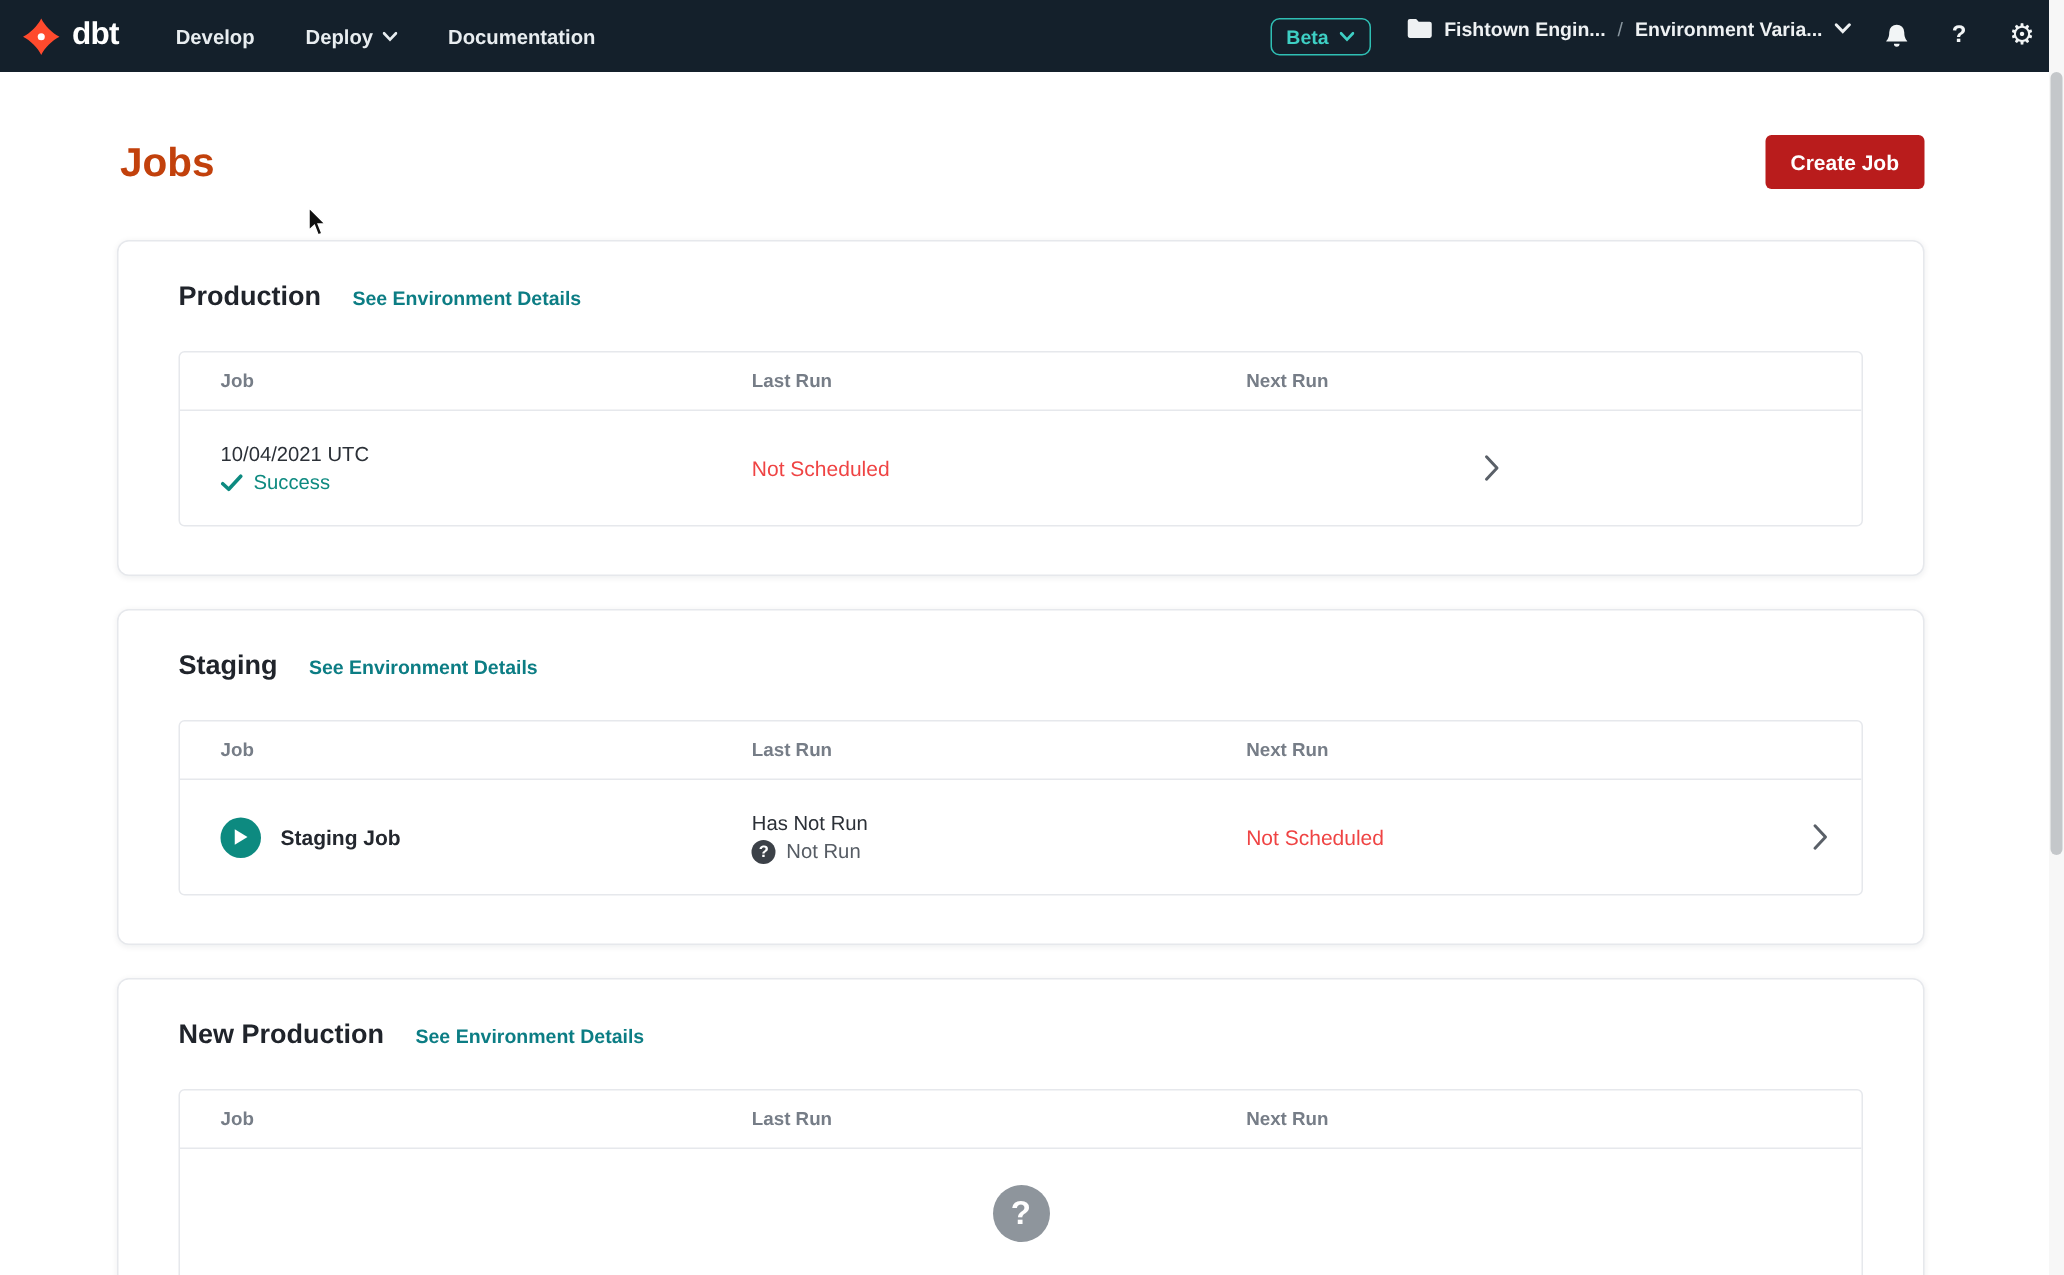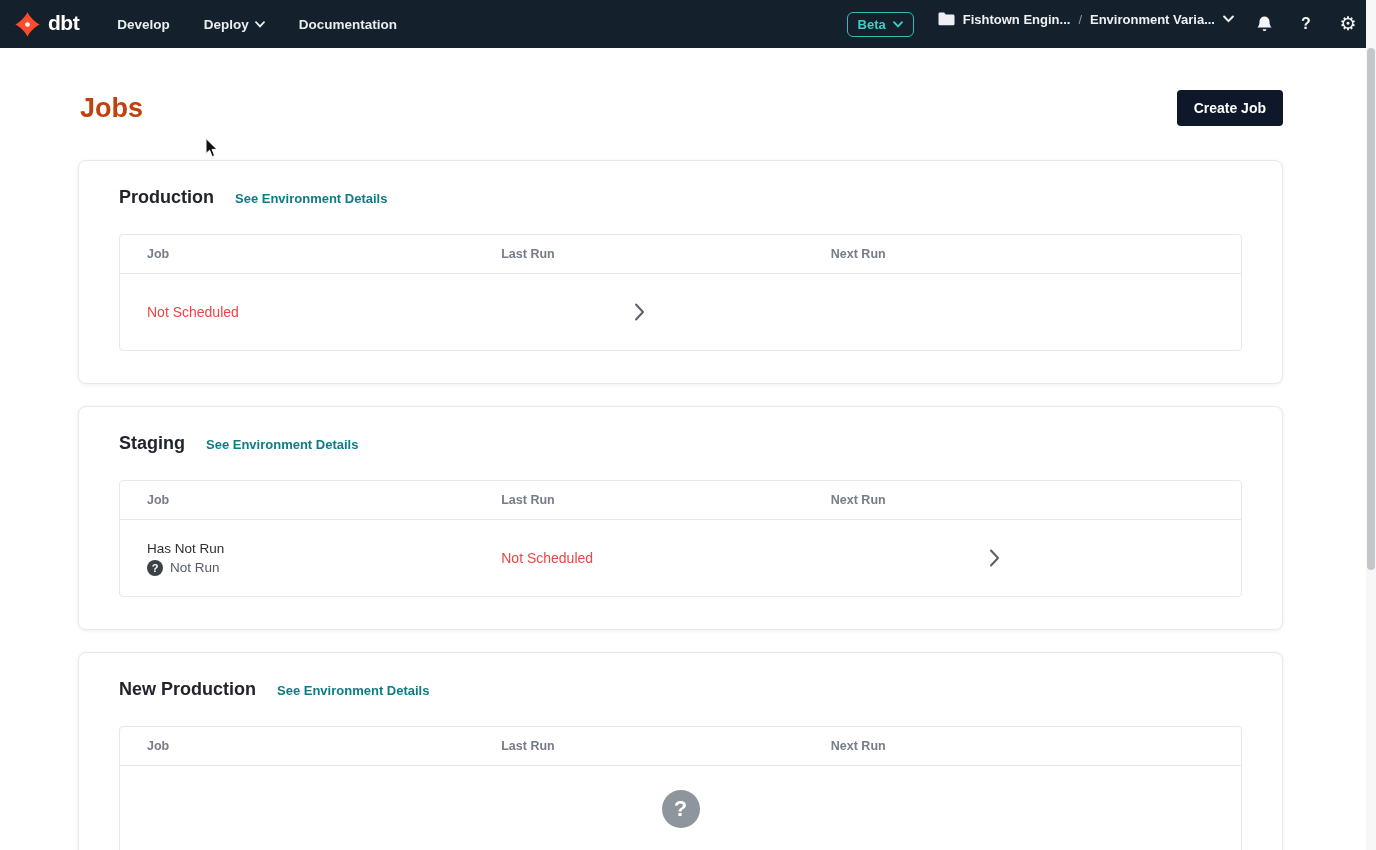--- a/index.html
+++ b/index.html
@@ -58,21 +58,21 @@
 
   
   .page { padding: 42px 0 0 78px; width: 1298px; }
   .page-header {
     width: 1205px;
     display: flex; align-items: center; justify-content: space-between;
     margin-bottom: 34px;
   }
   .page-title { font-size: 27px; font-weight: 700; color: #c2410c; padding-left: 2px; }
   .create-job-btn {
-    background: #0f172a; color: #ffffff;
+    background: #b91c1c; color: #ffffff;
     border: none; border-radius: 4px;
     font-family: "Liberation Sans", sans-serif;
     font-size: 14px; font-weight: 600;
     padding: 10px 17px; cursor: pointer;
   }
 
   
   .env-card {
     width: 1205px;
     background: #ffffff;
@@ -230,20 +230,31 @@
       <a class="env-link">See Environment Details</a>
     </div>
     <div class="job-table">
       <div class="table-header">
         <div class="th">Job</div>
         <div class="th">Last Run</div>
         <div class="th">Next Run</div>
         <div></div>
       </div>
       <div class="job-row">
+        <div class="cell lastrun-cell">
+          <span class="lastrun-date">10/04/2021 UTC</span>
+          <span class="status-line">
+            <span style="display:flex">
+              <svg width="15" height="12" viewBox="0 0 15 12">
+                  <path d="M1.5 6.5 L5.5 10.2 L13.5 1.5" fill="none" stroke="#0d8a80" stroke-width="2.4" stroke-linecap="round" stroke-linejoin="round"></path>
+                </svg>
+            </span>
+            <span class="status-success">Success</span>
+          </span>
+        </div>
         <div class="cell nextrun-cell">Not Scheduled</div>
         <div class="row-chevron">
           <svg width="11" height="18" viewBox="0 0 11 18">
               <path d="M2 1.5 L9 9 L2 16.5" fill="none" stroke="#5a6068" stroke-width="2" stroke-linecap="round" stroke-linejoin="round"></path>
             </svg>
         </div>
       </div>
     </div>
   </section>
 
@@ -253,20 +264,30 @@
       <a class="env-link">See Environment Details</a>
     </div>
     <div class="job-table">
       <div class="table-header">
         <div class="th">Job</div>
         <div class="th">Last Run</div>
         <div class="th">Next Run</div>
         <div></div>
       </div>
       <div class="job-row">
+        <div class="cell job-cell">
+          <button class="play-btn">
+            <span style="display:flex">
+              <svg width="11" height="12" viewBox="0 0 11 12">
+                  <path d="M1.5 0.8 L10 6 L1.5 11.2 Z" fill="#ffffff"></path>
+                </svg>
+            </span>
+          </button>
+          <span class="job-name">Staging Job</span>
+        </div>
         <div class="cell lastrun-cell">
           <span class="lastrun-date">Has Not Run</span>
           <span class="status-line">
             <span class="q-icon">?</span>
             <span class="status-notrun">Not Run</span>
           </span>
         </div>
         <div class="cell nextrun-cell">Not Scheduled</div>
         <div class="row-chevron">
           <svg width="11" height="18" viewBox="0 0 11 18">

